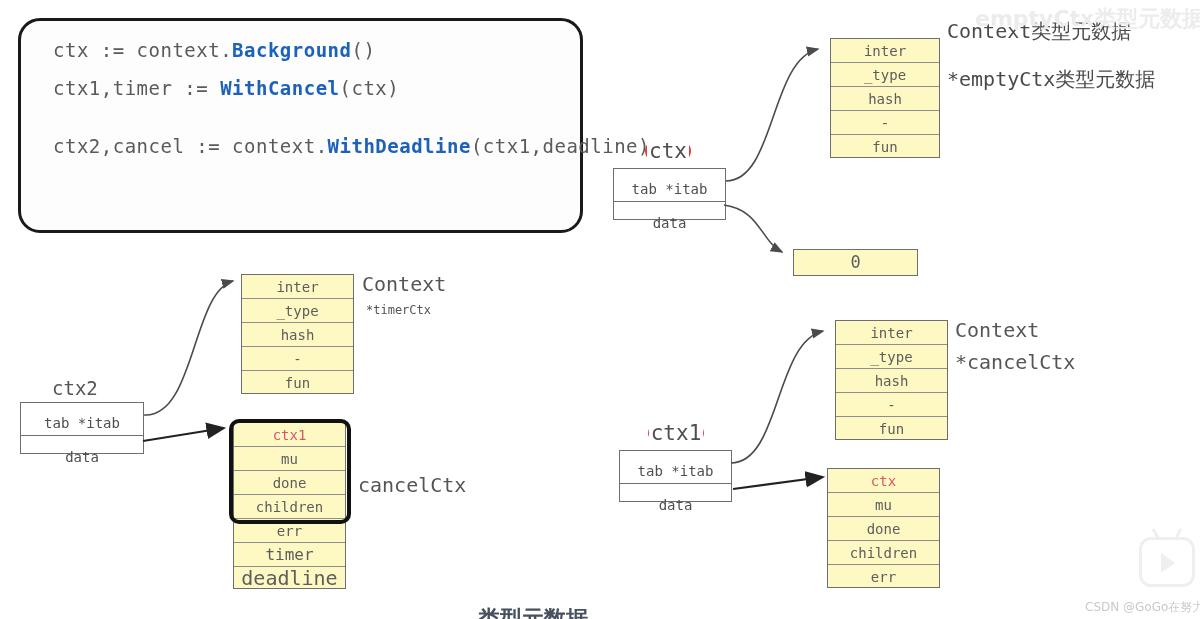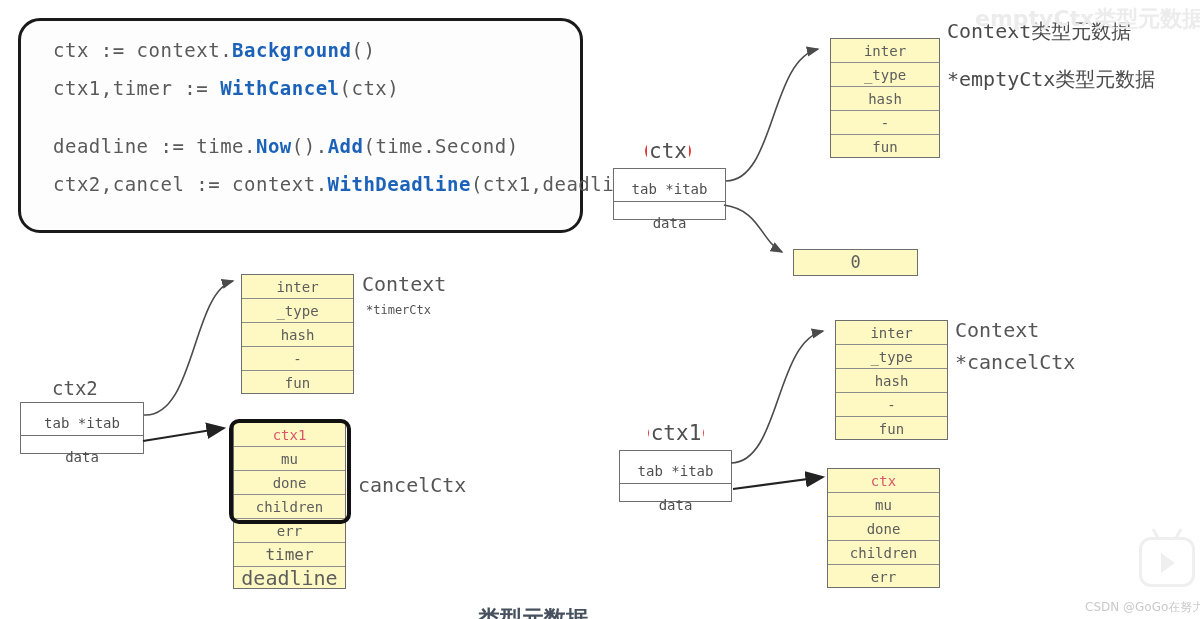--- a/index.html
+++ b/index.html
@@ -210,21 +210,20 @@
     <path d="M731,463 C780,463 775,342 823,331" fill="none" stroke="#4b4b4b" stroke-width="1.6" marker-end="url(#ah)"></path>
 
     <path d="M733,489 L823,477" fill="none" stroke="#222" stroke-width="2.2" marker-end="url(#ahb)"></path>
   </svg>
 
   <div class="code-box">
     <div class="code-lines">
         <div class="code-line"><span>ctx := context.</span><span class="kw">Background</span><span>()</span></div>
         <div class="code-line"><span>ctx1,timer := </span><span class="kw">WithCancel</span><span>(ctx)</span></div>
         <div class="code-line blank"></div>
-        <div class="code-line"><span>deadline := time.</span><span class="kw">Now</span><span>().</span><span class="kw">Add</span><span>(time.Second)</span></div>
         <div class="code-line"><span>ctx2,cancel := context.</span><span class="kw">WithDeadline</span><span>(ctx1,deadline)</span></div>
       </div>
   </div>
 
   <div class="circled" style="left:645px; top:135px; width:46px; height:32px; font-size:21px; line-height:32px;">
     <span class="ring"></span>
     <span class="txt">ctx</span>
   </div>
 
   <div class="iface" style="left:613px; top:168px; width:113px; height:52px;">

